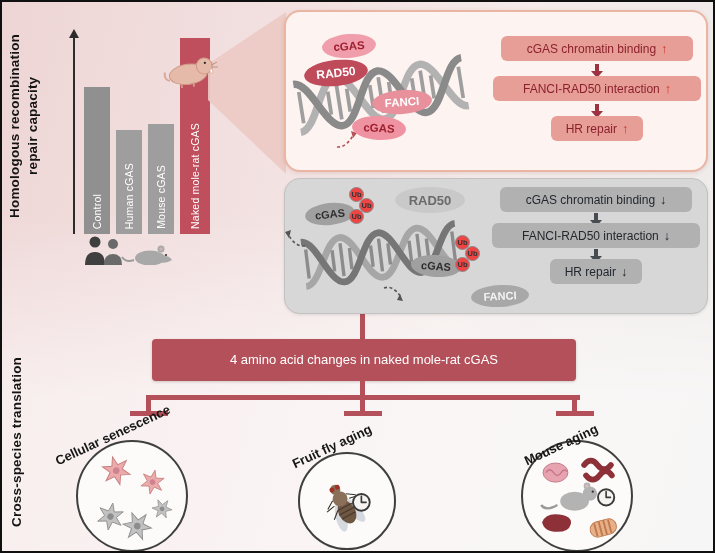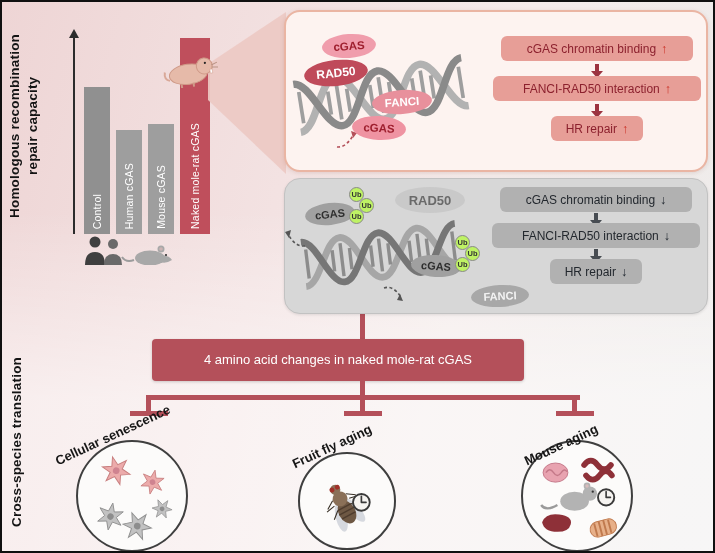--- a/index.html
+++ b/index.html
@@ -21,37 +21,37 @@
   .bar-label { position:absolute; bottom:5px; left:50%;
     transform:translateX(-50%) rotate(180deg); writing-mode:vertical-rl;
     color:#ffffff; font-size:10.5px; white-space:nowrap; letter-spacing:.2px; }
   .panel { position:absolute; border-radius:16px; }
   .panel.pinkp { left:282px; top:8px; width:424px; height:162px; background:#fdf3f0;
     border:2px solid #eab5a3; box-shadow:0 1px 4px rgba(150,90,80,.18); }
   .panel.grayp { left:282px; top:176px; width:424px; height:136px; background:#d7d7d7;
     border:1px solid #c2c2c2; box-shadow:0 1px 3px rgba(0,0,0,.10); }
   .oval { position:absolute; border-radius:50%; display:flex; align-items:center;
     justify-content:center; font-weight:bold; font-size:11.5px; }
-  .ub { position:absolute; width:15px; height:15px; border-radius:50%; background:#bef264;
+  .ub { position:absolute; width:15px; height:15px; border-radius:50%; background:#ef4444;
     border:1px solid #8a8a8a; color:#333; font-size:7.5px; font-weight:bold;
     display:flex; align-items:center; justify-content:center; }
   .fbox { position:absolute; height:25px; border-radius:6px; display:flex; align-items:center;
     justify-content:center; font-size:12px; gap:5px; }
   .fbox.pinkb { background:#e79e97; color:#8c212e; }
   .fbox.grayb { background:#b1b1b1; color:#23282e; }
   .dir { font-weight:bold; font-size:12.5px; }
   .dir.up { color:#cb3327; }
   .dir.down { color:#1f262e; }
   .flow-connector { position:absolute; width:12px; display:flex; flex-direction:column; align-items:center; }
   .flow-connector .stem { width:4px; height:7px; background:currentColor; }
   .flow-connector .tri { width:0; height:0; border-left:6px solid transparent;
     border-right:6px solid transparent; border-top:7px solid currentColor; }
   .flow-connector.pinkc { color:#9c3340; }
   .flow-connector.grayc { color:#474c52; }
-  .banner { position:absolute; left:150px; top:337px; width:372px; height:42px;
+  .banner { position:absolute; left:150px; top:337px; width:424px; height:42px;
     background:#b4505a; border-radius:4px; color:#fff; display:flex; flex-direction:column;
     align-items:center; justify-content:center; line-height:1.35; box-shadow:0 1px 3px rgba(0,0,0,.18); }
   .banner .l1 { font-size:13px; }
   .banner .l2 { font-size:12.5px; }
   .tline { position:absolute; background:#b4505a; }
   .circle { position:absolute; border-radius:50%; background:#fcfbfa; border:2.5px solid #3f3f3f; }
   .diag { position:absolute; font-size:13px; font-weight:600; color:#161616;
     transform:rotate(-25deg); transform-origin:left center; white-space:nowrap; }
   .absvg { position:absolute; }
 </style>

